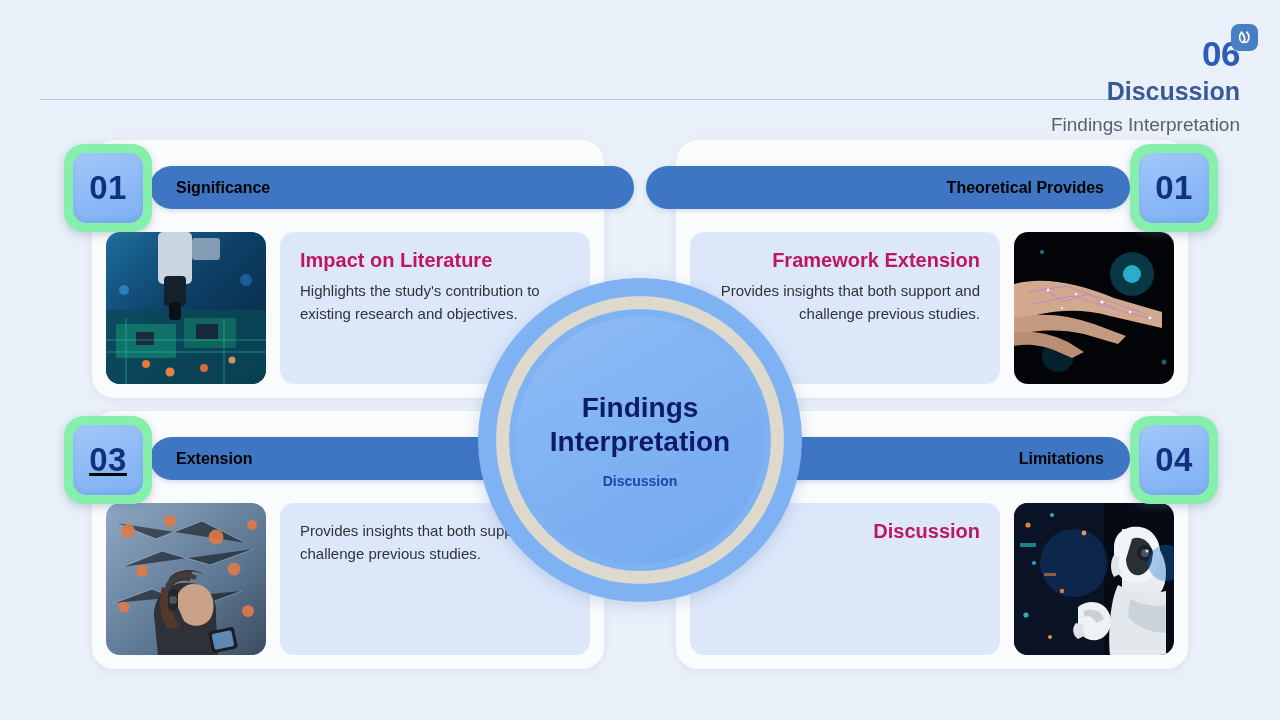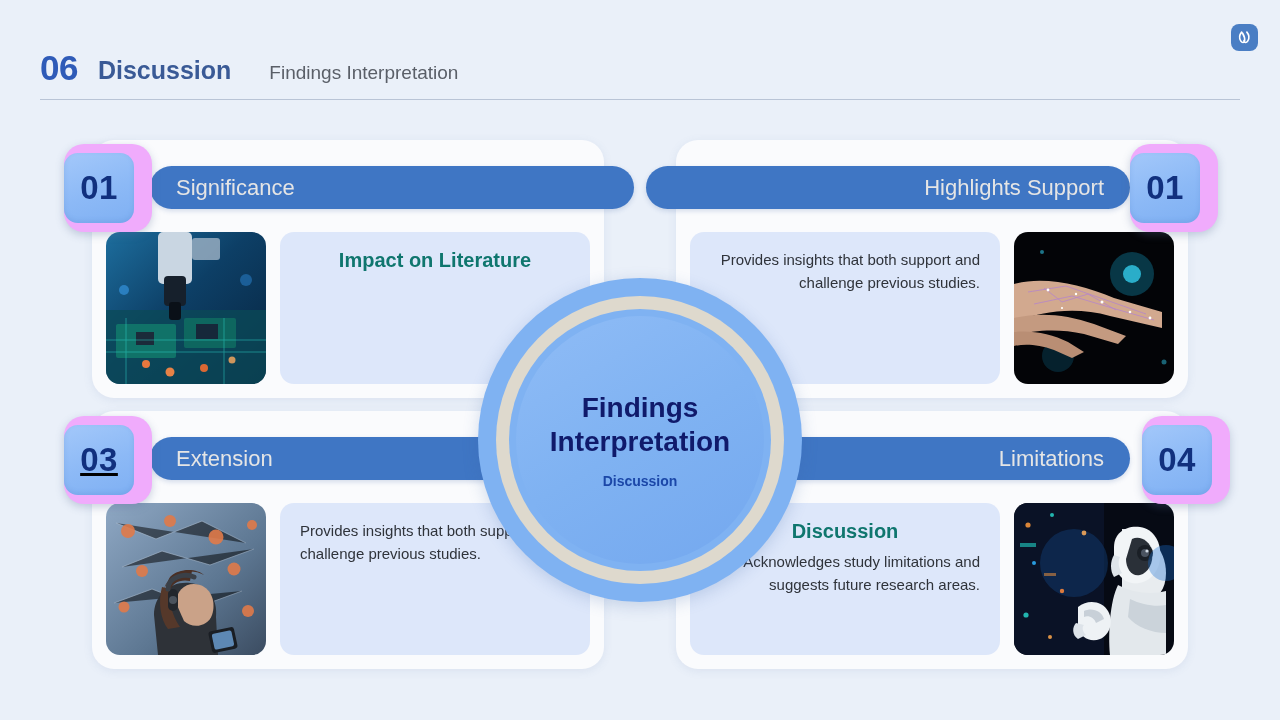--- a/index.html
+++ b/index.html
@@ -18,21 +18,22 @@
 
   
   #header {
     position: absolute;
     left: 40px;
     top: 34px;
     width: 1200px;
     height: 66px;
     border-bottom: 1.4px solid #b9c4d6;
     display: flex;
-    align-items: center;
+    align-items: flex-end;
+    flex-direction: column;
   }
   #header-num {
     font-size: 35px;
     font-weight: bold;
     color: #2f5bb8;
     letter-spacing: -0.5px;
     line-height: 1;
     margin-top: 2px;
   }
   #header-title {
@@ -84,36 +85,37 @@
     height: 43px;
     background: #3f76c4;
     border-radius: 22px;
     display: flex;
     align-items: center;
     box-shadow: 0 2px 5px rgba(40,80,150,0.18);
   }
   .bar-left  { left: 58px;  right: -30px; padding-left: 26px; justify-content: flex-start; }
   .bar-right { left: -30px; right: 58px;  padding-right: 26px; justify-content: flex-end; }
   .bar-title {
-    color: #e5e5e5;
-    font-size: 22px;
-    font-weight: normal;
+    color: #000000;
+    font-size: 16px;
+    font-weight: bold;
     white-space: nowrap;
   }
 
   
   .badge-outer {
     position: absolute;
     width: 88px;
     height: 88px;
     border-radius: 20px;
-    background: #f0abfc;
+    background: #86efac;
     box-shadow: 0 3px 9px rgba(90,110,150,0.30);
     display: flex;
     align-items: center;
+    justify-content: center;
     z-index: 6;
   }
   .badge-inner {
     width: 70px;
     height: 70px;
     border-radius: 14px;
     background: linear-gradient(160deg, #a3c8fa 0%, #8cb9f6 55%, #7fb0f3 100%);
     display: flex;
     align-items: center;
     justify-content: center;
@@ -121,21 +123,21 @@
   }
   .badge-num {
     font-size: 33px;
     font-weight: bold;
     color: #11307e;
     letter-spacing: 0.5px;
   }
   #badge-1 { left: 64px;   top: 144px; }
   #badge-2 { left: 1130px; top: 144px; }
   #badge-3 { left: 64px;   top: 416px; text-decoration: underline; }
-  #badge-4 { left: 1130px; top: 416px; margin-left: 12px; }
+  #badge-4 { left: 1130px; top: 416px; }
 
   
   .body {
     position: absolute;
     top: 92px;
     left: 14px;
     right: 14px;
     height: 152px;
     display: flex;
     gap: 14px;
@@ -155,24 +157,23 @@
   .panel {
     flex: 1 1 auto;
     background: #dde7fa;
     border-radius: 14px;
     padding: 17px 20px 14px 20px;
   }
   .panel.align-right { text-align: right; }
   .panel-title {
     font-size: 20px;
     font-weight: bold;
-    color: #0f766e;
+    color: #be185d;
     margin-bottom: 9px;
     line-height: 1.1;
-    text-align: center;
   }
   .panel-text {
     font-size: 15px;
     color: #2f333a;
     line-height: 1.52;
   }
 
   
   #center {
     position: absolute;
@@ -277,32 +278,33 @@
         <circle cx="40" cy="132" r="4" fill="#ff7d3c" opacity="0.9"></circle>
         <circle cx="64" cy="140" r="4.5" fill="#ff8a45" opacity="0.9"></circle>
         <circle cx="98" cy="136" r="4" fill="#ff6f2e" opacity="0.85"></circle>
         <circle cx="126" cy="128" r="3.5" fill="#ffab5e" opacity="0.8"></circle>
         <circle cx="18" cy="58" r="5" fill="#3fa9ff" opacity="0.5"></circle>
         <circle cx="140" cy="48" r="6" fill="#2f8fe0" opacity="0.45"></circle>
       </svg>
     </div>
     <div class="panel">
       <div class="panel-title">Impact on Literature</div>
+      <div class="panel-text">Highlights the study's contribution to existing research and objectives.</div>
     </div>
   </div>
 </div>
 <div class="badge-outer" id="badge-1">
   <div class="badge-inner">
     <span class="badge-num">01</span>
   </div>
 </div>
 
 <div class="card" id="card-2">
   <div class="bar bar-right">
-    <span class="bar-title">Highlights Support</span>
+    <span class="bar-title">Theoretical Provides</span>
   </div>
   <div class="body reverse">
     <div class="thumb">
       <svg viewBox="0 0 160 152" preserveAspectRatio="none">
         <rect width="160" height="152" fill="#030407"></rect>
         <circle cx="118" cy="42" r="22" fill="#0e6a86" opacity="0.5"></circle>
         <circle cx="118" cy="42" r="9" fill="#35d6f5" opacity="0.75"></circle>
         <circle cx="44" cy="124" r="16" fill="#0a4e66" opacity="0.4"></circle>
         <path d="M0 52 C30 44 66 52 100 66 L148 80 L148 96 L96 84 C60 74 26 80 0 90 Z" fill="#d2a98f"></path>
         <path d="M0 86 C24 80 52 82 80 92 L112 104 L104 112 L70 102 C44 96 18 98 0 104 Z" fill="#c49a80"></path>
@@ -318,20 +320,21 @@
           <circle cx="88" cy="70" r="1.5"></circle>
             <circle cx="116" cy="80" r="1.3"></circle>
           <circle cx="48" cy="76" r="1.1"></circle>
             <circle cx="136" cy="86" r="1.4"></circle>
         </g>
         <circle cx="28" cy="20" r="2" fill="#2fc0e0" opacity="0.6"></circle>
         <circle cx="150" cy="130" r="2.5" fill="#2fc0e0" opacity="0.5"></circle>
       </svg>
     </div>
     <div class="panel align-right">
+      <div class="panel-title">Framework Extension</div>
       <div class="panel-text">Provides insights that both support and challenge previous studies.</div>
     </div>
   </div>
 </div>
 <div class="badge-outer" id="badge-2">
   <div class="badge-inner">
     <span class="badge-num">01</span>
   </div>
 </div>
 
@@ -418,21 +421,20 @@
         <path d="M104 82 C118 90 138 92 152 88 L152 152 L96 152 C94 130 96 98 104 82 Z" fill="#e3e8ec"></path>
         <path d="M116 96 C128 102 142 104 152 102 L152 130 C138 130 122 124 114 114 Z" fill="#cbd3da"></path>
         <path d="M64 104 C74 96 88 98 94 108 C100 118 96 132 86 136 C76 140 66 134 64 124 Z" fill="#eef2f5"></path>
         <path d="M70 108 C78 104 88 108 90 116 L82 120 C80 114 74 112 70 114 Z" fill="#c8d0d8"></path>
         <path d="M62 120 C58 124 58 132 64 136 L72 132 C68 128 68 124 70 122 Z" fill="#dde3e9"></path>
         <circle cx="152" cy="60" r="18" fill="#1a6fd0" opacity="0.35"></circle>
       </svg>
     </div>
     <div class="panel align-right">
       <div class="panel-title">Discussion</div>
-      <div class="panel-text">Acknowledges study limitations and suggests future research areas.</div>
     </div>
   </div>
 </div>
 <div class="badge-outer" id="badge-4">
   <div class="badge-inner">
     <span class="badge-num">04</span>
   </div>
 </div>
 
 <div id="center">

